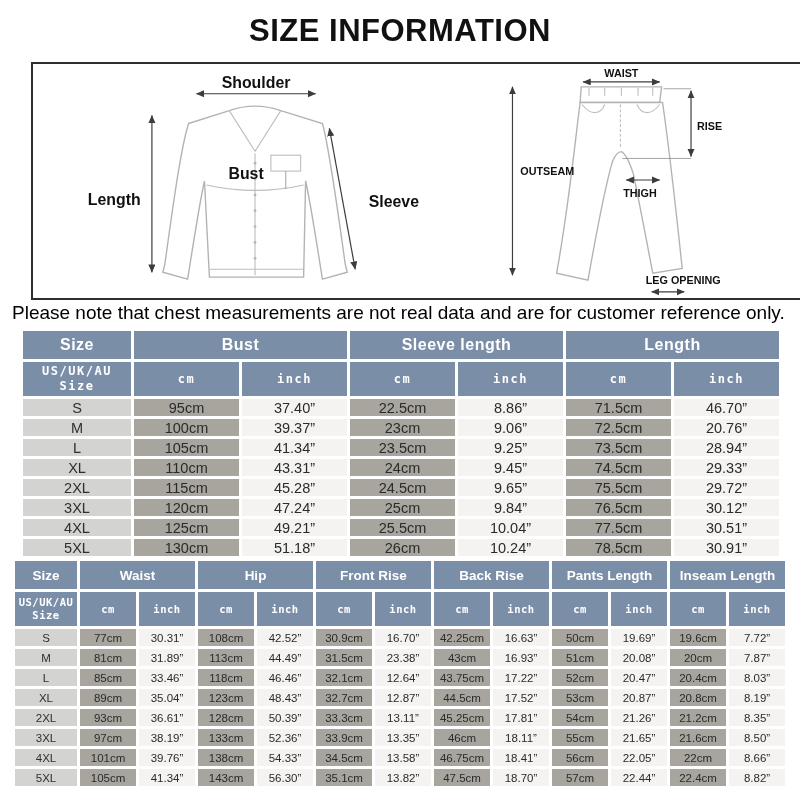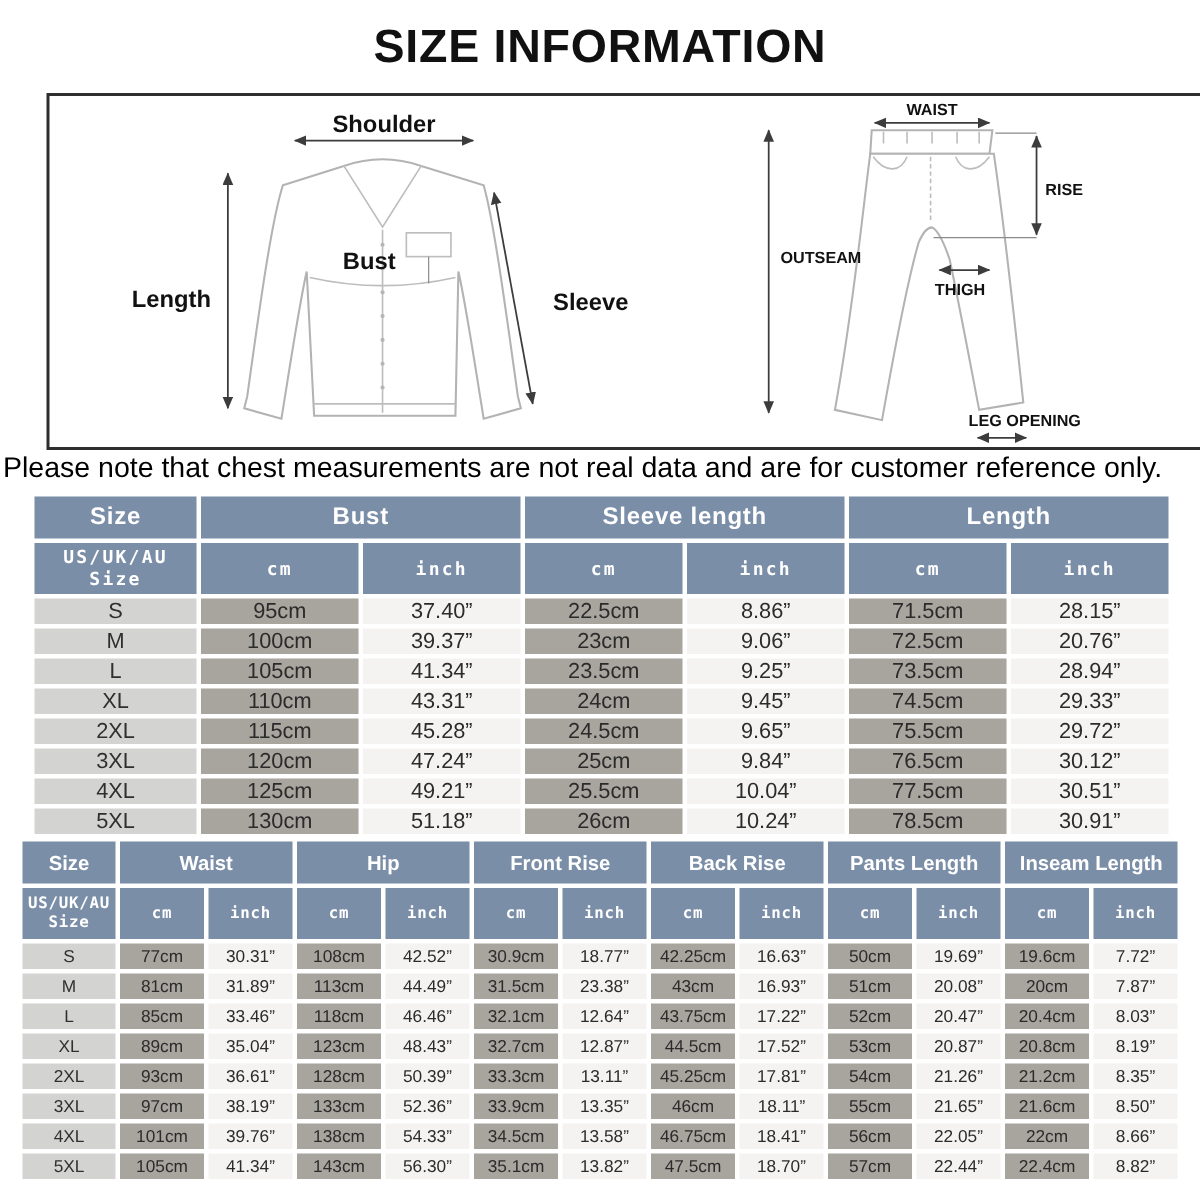--- a/index.html
+++ b/index.html
@@ -18,21 +18,21 @@
   .pants-panel{width:311px;height:234px;}
   svg text{font-family:"Liberation Sans",sans-serif;fill:#111;}
   .garment{fill:#ffffff;stroke:#b3b3b3;stroke-width:1.4;}
   .garment-line{fill:none;stroke:#bdbdbd;stroke-width:1.1;}
   .dim{stroke:#3c3c3c;stroke-width:1.2;fill:none;}
   .guide{stroke:#8a8a8a;stroke-width:0.8;fill:none;}
   .lbl-big{font-size:16px;font-weight:700;}
   .lbl-small{font-size:11px;font-weight:700;}
 
   
-  .note{white-space:nowrap;font-size:19px;color:#000;line-height:25px;padding-left:2px;
+  .note{white-space:nowrap;font-size:19px;color:#000;line-height:25px;padding-left:12px;
     font-family:"Liberation Sans",sans-serif;}
 
   
   table{border-collapse:separate;border-spacing:3px;table-layout:fixed;}
   th,td{text-align:center;vertical-align:middle;padding:0;overflow:hidden;}
   th.h1{background:var(--header-bg);color:#fff;font-weight:700;}
   th.h2{background:var(--header-bg);color:#fff;font-weight:700;
     font-family:"DejaVu Sans Mono",monospace;white-space:pre-line;}
   td.c-size{background:var(--size-bg);color:#2f2f2f;}
   td.c-cm{background:var(--cm-bg);color:#2b2b2b;}
@@ -166,21 +166,21 @@
         </tr>
       </thead>
       <tbody>
         <tr>
           <td class="c-size">S</td>
           <td class="c-cm">95cm</td>
           <td class="c-inch">37.40”</td>
           <td class="c-cm">22.5cm</td>
           <td class="c-inch">8.86”</td>
           <td class="c-cm">71.5cm</td>
-          <td class="c-inch">28.15”</td>
+          <td class="c-inch">46.70”</td>
         </tr>
         <tr>
           <td class="c-size">M</td>
           <td class="c-cm">100cm</td>
           <td class="c-inch">39.37”</td>
           <td class="c-cm">23cm</td>
           <td class="c-inch">9.06”</td>
           <td class="c-cm">72.5cm</td>
           <td class="c-inch">20.76”</td>
         </tr>
@@ -285,21 +285,21 @@
         </tr>
       </thead>
       <tbody>
         <tr>
           <td class="c-size">S</td>
           <td class="c-cm">77cm</td>
           <td class="c-inch">30.31”</td>
           <td class="c-cm">108cm</td>
           <td class="c-inch">42.52”</td>
           <td class="c-cm">30.9cm</td>
-          <td class="c-inch">18.77”</td>
+          <td class="c-inch">16.70”</td>
           <td class="c-cm">42.25cm</td>
           <td class="c-inch">16.63”</td>
           <td class="c-cm">50cm</td>
           <td class="c-inch">19.69”</td>
           <td class="c-cm">19.6cm</td>
           <td class="c-inch">7.72”</td>
         </tr>
         <tr>
           <td class="c-size">M</td>
           <td class="c-cm">81cm</td>

